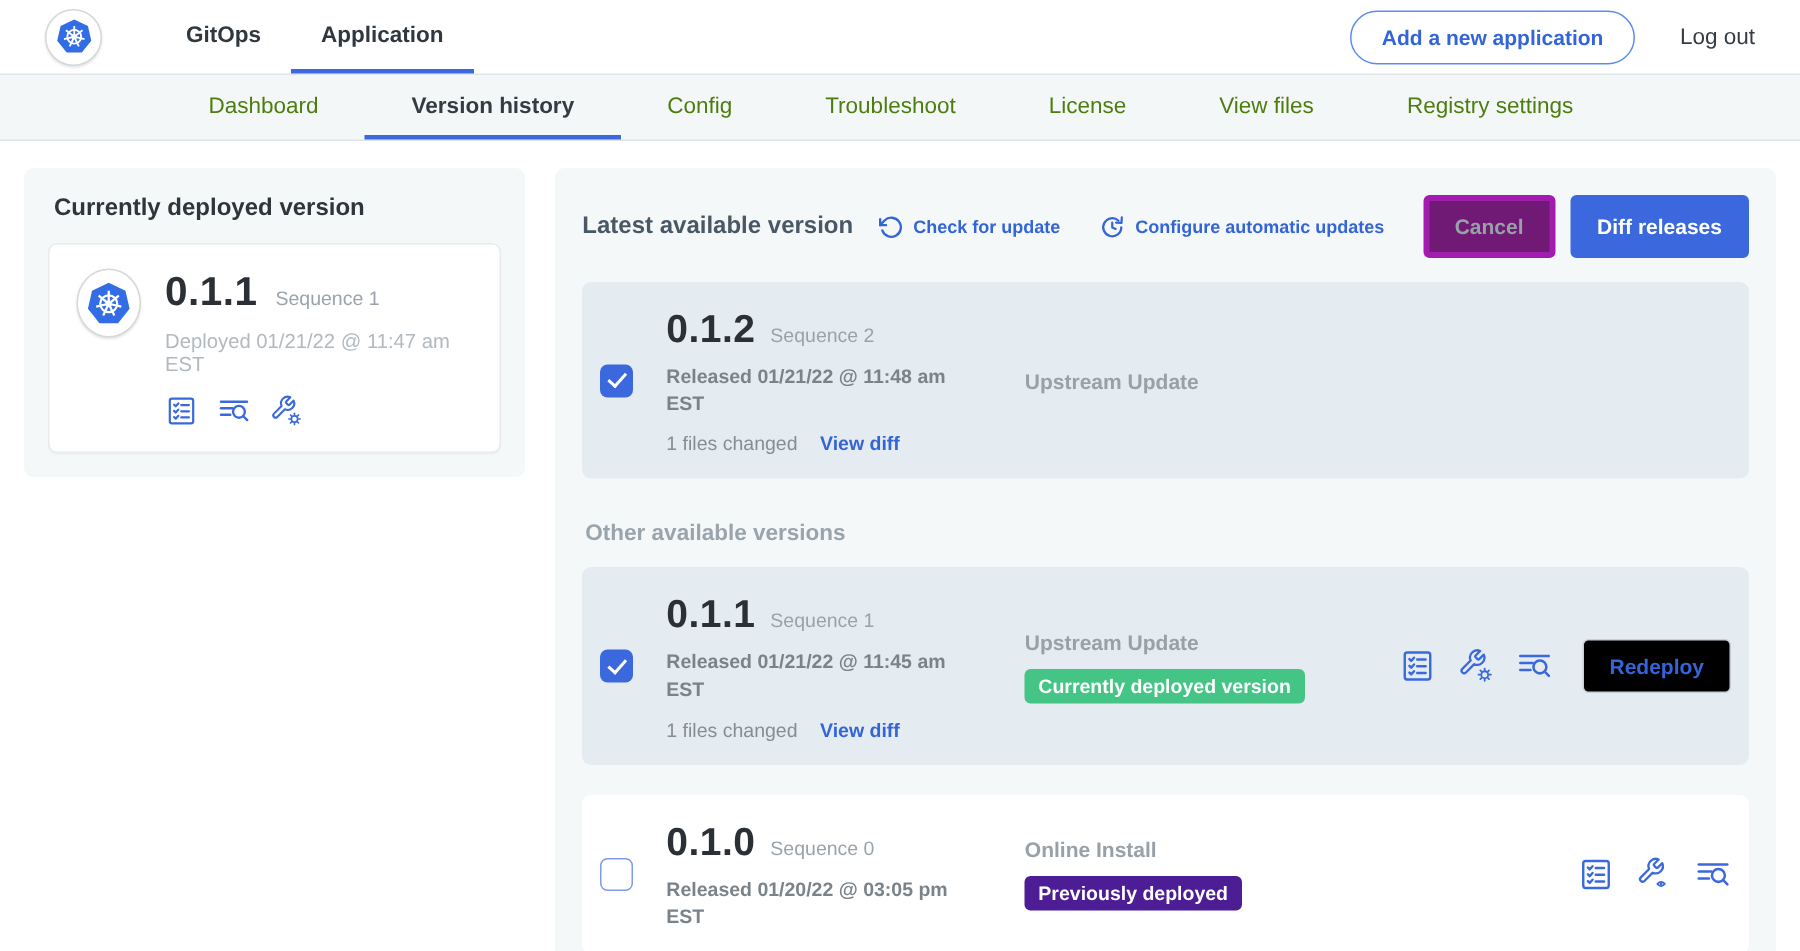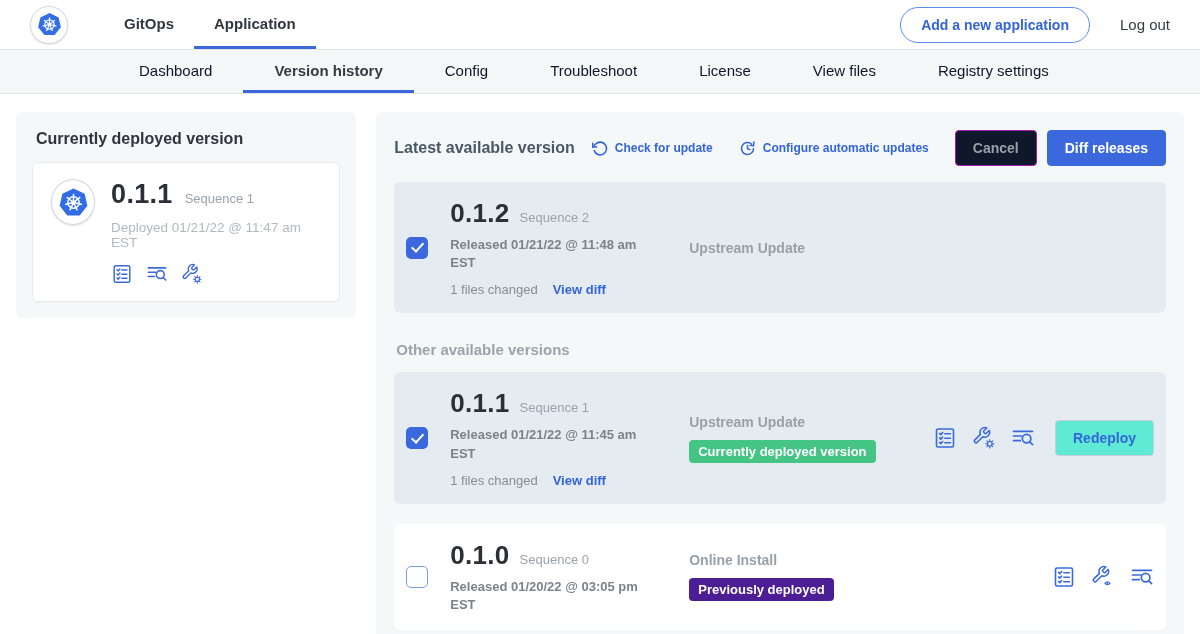--- a/index.html
+++ b/index.html
@@ -19,21 +19,21 @@
   .topnav-tab.active { border-bottom-color:#3b69dd; }
   .topnav-spacer { flex:1; }
   .add-app-btn { align-self:center; background:#fff; border:1px solid #5b8def; color:#3465d8;
     font-weight:700; font-size:14px; padding:9px 20px; border-radius:20px; cursor:pointer;
     font-family:inherit; }
   .logout { align-self:center; margin-left:30px; font-size:15px; color:#363c43; cursor:pointer; }
 
   
   .subnav { height:44px; background:#f4f7f8; border-bottom:1px solid #e0e4e7; display:flex;
     padding-left:108px; }
-  .subnav-item { display:flex; align-items:center; padding:0 31px; font-size:15px; color:#0f172a;
+  .subnav-item { display:flex; align-items:center; padding:0 31px; font-size:15px; color:#4d7c0f;
     border-bottom:3px solid transparent; cursor:pointer; white-space:nowrap; }
   .subnav-item.active { color:#343b42; font-weight:700; border-bottom-color:#3b69dd; }
 
   
   .main { display:flex; align-items:flex-start; gap:20px; padding:18px 16px; }
 
   .panel { background:#f5f8f9; border-radius:6px; }
 
   
   .deployed-panel { width:397px; padding:16px; }
@@ -52,23 +52,23 @@
   .available-panel { flex:1; padding:18px 18px 16px; }
   .avail-header { display:flex; align-items:center; margin-bottom:16px; }
   .avail-title { font-size:16px; font-weight:700; color:#4a5866; margin-right:16px; white-space:nowrap; }
   .link-btn { display:flex; align-items:center; gap:7px; color:#3465d8; font-size:12px;
     font-weight:700; margin-right:26px; cursor:pointer; white-space:nowrap; }
   .link-btn .icon { width:17px; height:17px; }
   .header-actions { margin-left:auto; display:flex; gap:10px; }
 
   .btn { font-family:inherit; font-size:14px; font-weight:700; border-radius:4px; padding:9px 17px;
     cursor:pointer; white-space:nowrap; }
-  .btn-cancel { background:#0f172a; color:#98a1a8; border:1px solid #a21caf; }
+  .btn-cancel { background:#701a75; color:#98a1a8; border:4px solid #a21caf; }
   .btn-primary { background:#3b69dd; color:#fff; border:1px solid #3b69dd; }
-  .btn-outline { background:#5eead4; color:#3465d8; border:1px solid #c6cfd9; }
+  .btn-outline { background:#000000; color:#3465d8; border:1px solid #c6cfd9; }
 
   .version-row { border-radius:6px; padding:16px 12px; display:flex; align-items:center; }
   .version-row.highlight { background:#e4ebf1; min-height:120px; }
   .version-row.plain { background:#fff; min-height:97px; }
 
   .checkbox { width:22px; height:22px; border-radius:5px; margin-right:22px; flex:none;
     position:relative; cursor:pointer; }
   .checkbox.checked { background:#3b69dd; }
   .checkbox.checked::after { content:''; position:absolute; left:7.5px; top:3.5px; width:5px;
     height:10px; border:solid #fff; border-width:0 2.4px 2.4px 0; transform:rotate(42deg); }

